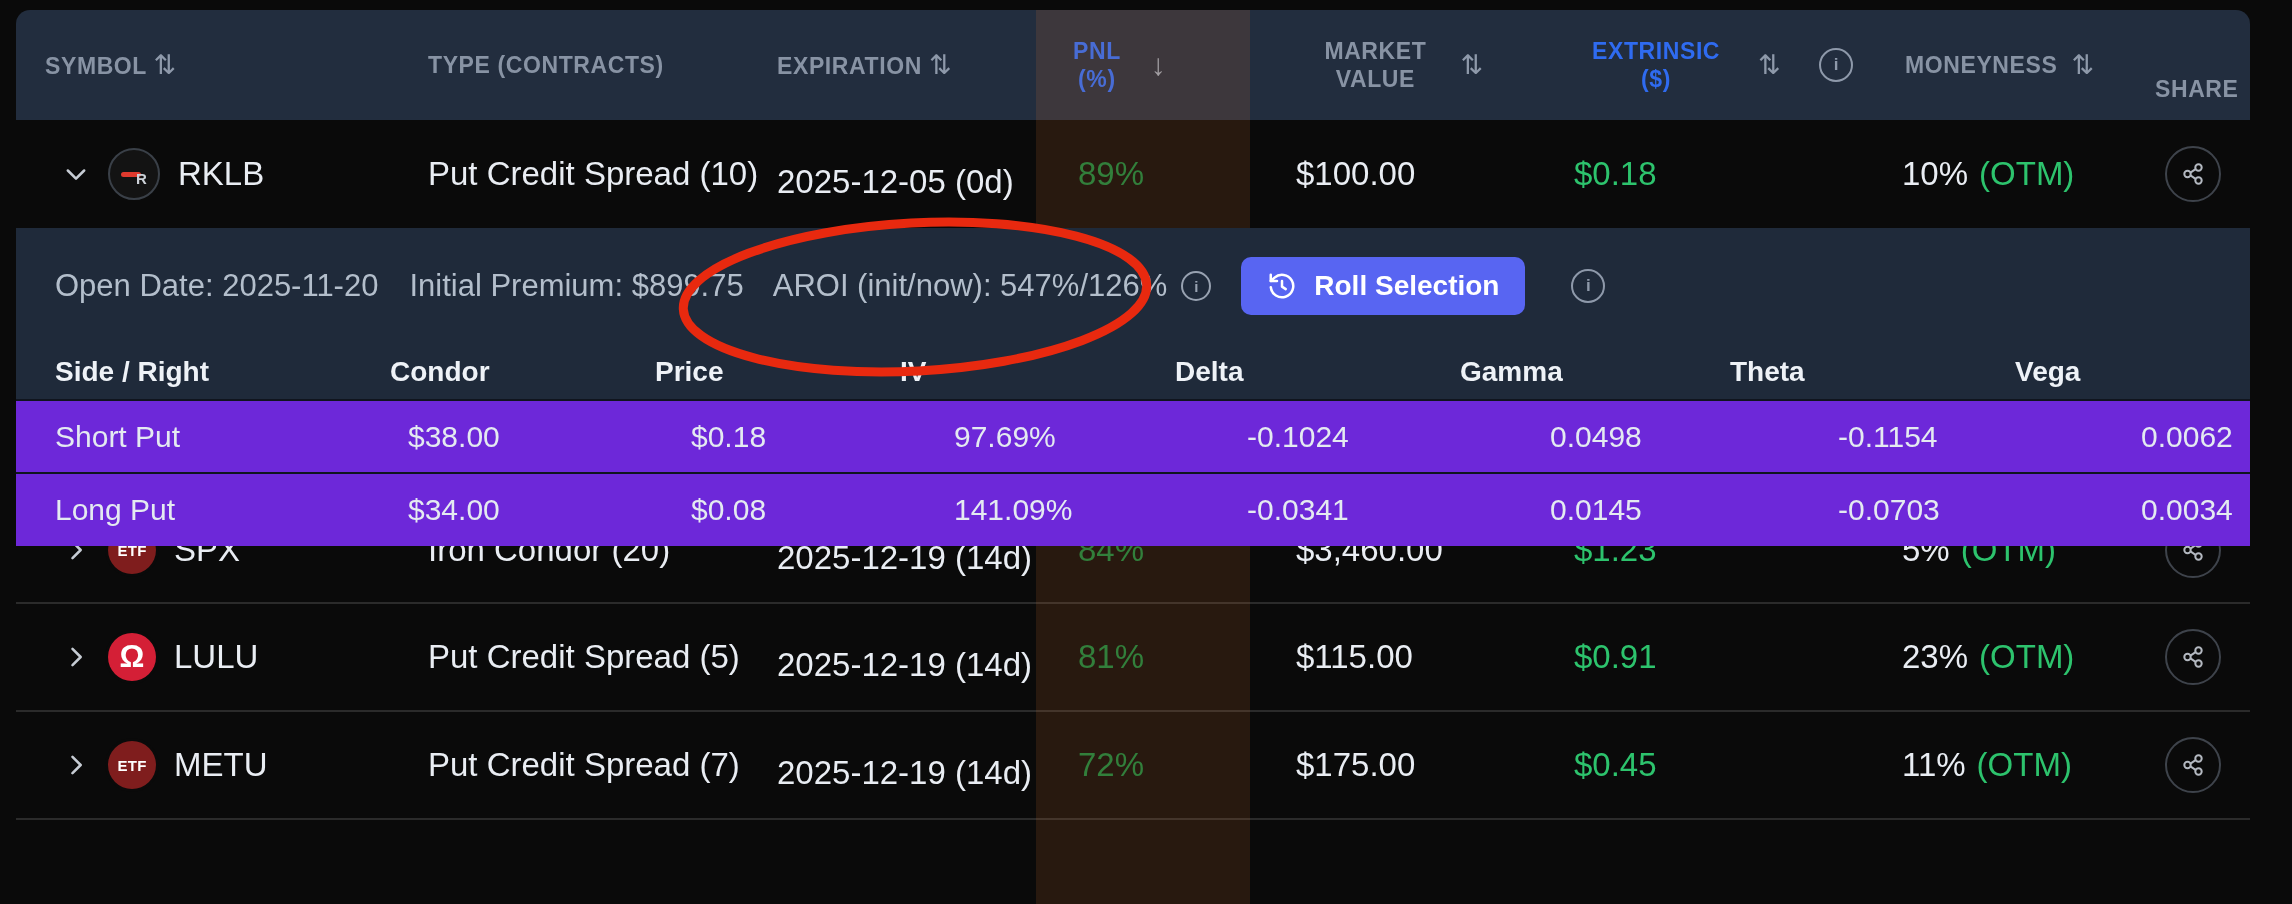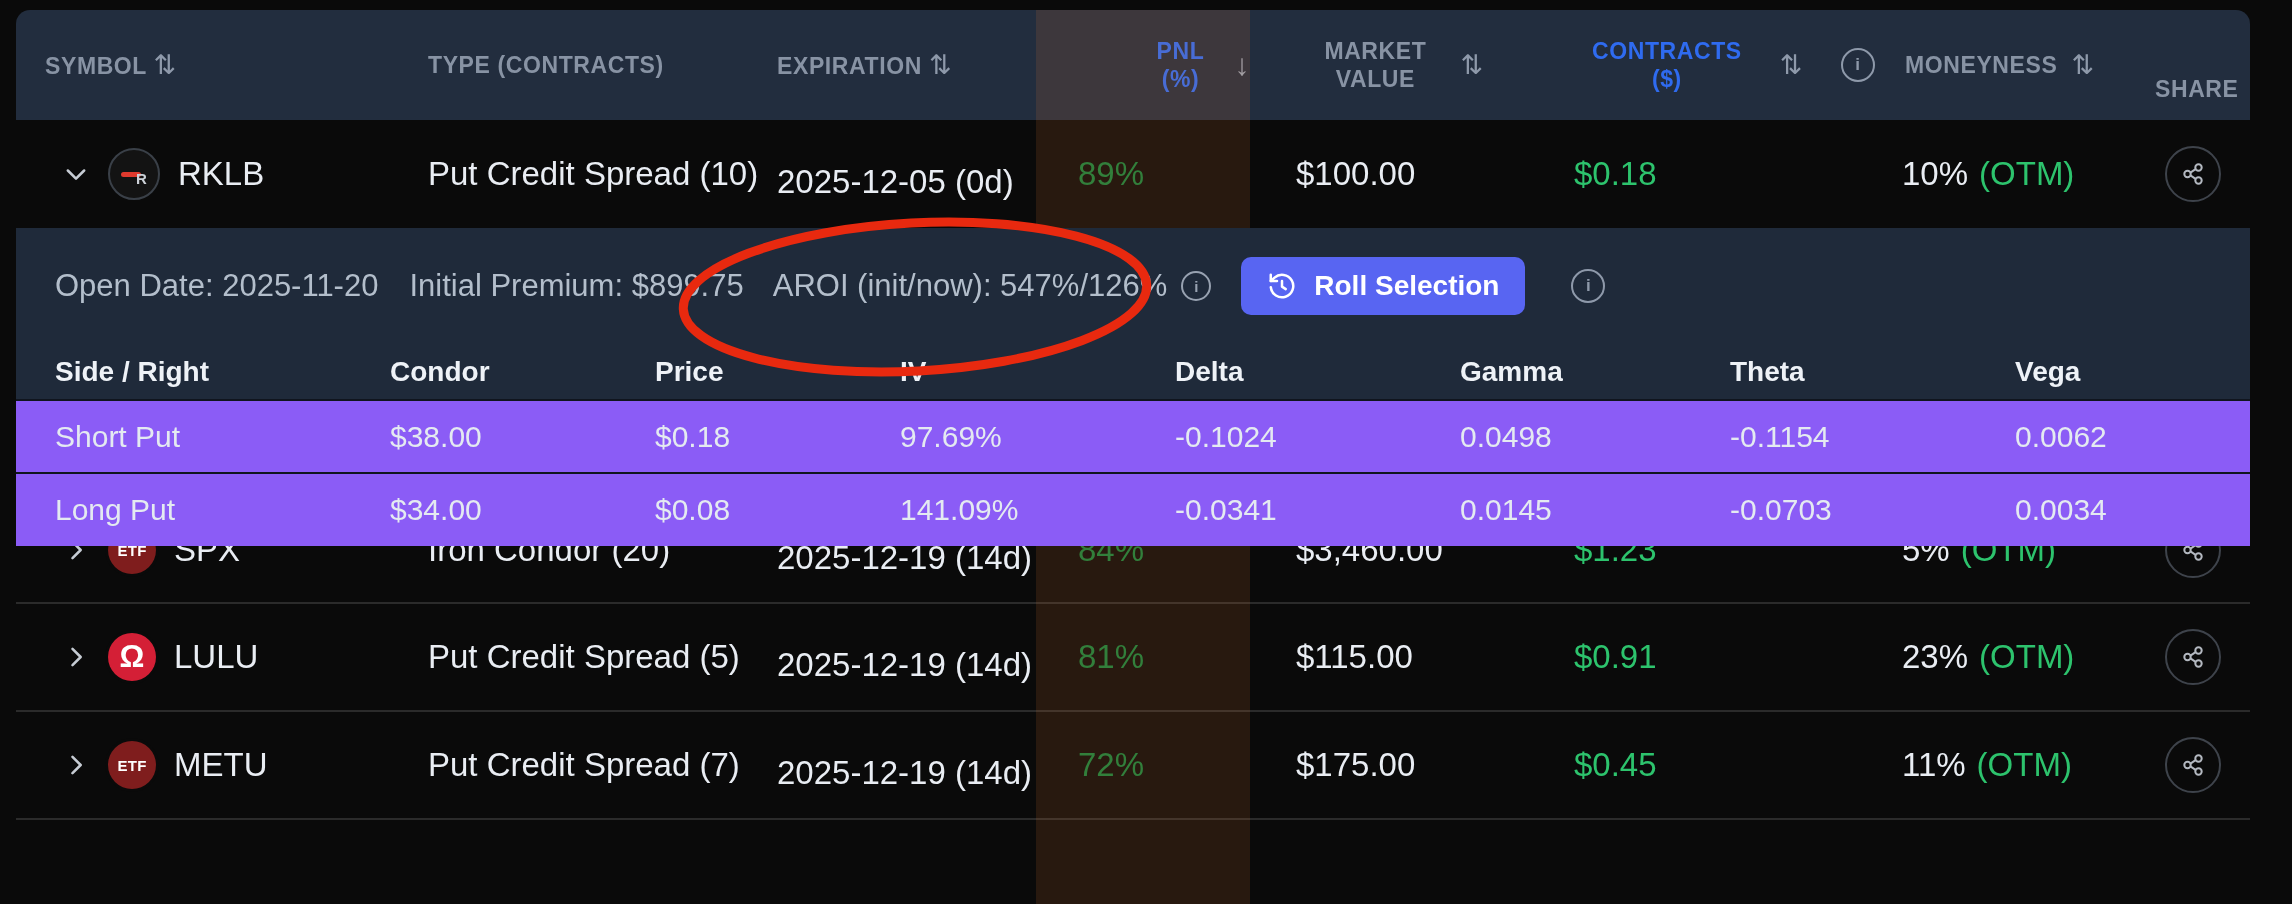--- a/index.html
+++ b/index.html
@@ -9,22 +9,22 @@
   
   .pnl-band{position:absolute;left:1020px;top:0;width:214px;height:894px;
     background:rgba(224,122,48,0.14);z-index:2;pointer-events:none;}
   .grid{display:grid;grid-template-columns:394px 350px 276px 214px 308px 328px 250px 1fr;align-items:center;}
   
   .thead{position:relative;z-index:1;height:110px;background:#222d3e;border-radius:14px 14px 0 0;
     color:#8893a4;font-size:23px;font-weight:600;letter-spacing:.6px;}
   .h-symbol{padding-left:29px;}
   .h-type{padding-left:18px;}
   .h-exp{padding-left:17px;}
-  .h-pnl{display:flex;justify-content:flex-end;align-items:center;gap:30px;color:#2f6bf0;font-weight:700;
-    position:relative;z-index:3;}
+  .h-pnl{display:flex;justify-content:flex-start;align-items:center;gap:30px;color:#2f6bf0;font-weight:700;
+    position:relative;z-index:3;margin-left:37px;}
   .h-twoline{text-align:center;line-height:1.22;}
   .h-mv{display:flex;justify-content:center;align-items:center;gap:34px;}
   .h-ext{display:flex;align-items:center;padding-left:34px;gap:38px;color:#2f6bf0;font-weight:700;}
   .h-money{padding-left:19px;display:flex;align-items:center;gap:14px;}
   .h-share{padding-left:19px;margin-top:48px;}
   .sort{font-size:27px;color:#8e99aa;font-weight:400;cursor:pointer;}
   .sort-active{font-size:30px;color:#97a3b4;font-weight:400;cursor:pointer;}
   .info-ic{width:30px;height:30px;border:2px solid #8e99aa;border-radius:50%;display:inline-flex;
     align-items:center;justify-content:center;font-size:17px;color:#8e99aa;font-weight:600;flex:none;cursor:pointer;}
   .info-sm{width:26px;height:26px;border:2px solid #98a2b1;border-radius:50%;display:inline-flex;
@@ -62,21 +62,21 @@
   .pi-premium{margin-left:31px;}
   .pi-aroi{margin-left:29px;}
   .pi-info1{margin-left:14px;}
   .roll-btn{margin-left:30px;height:58px;padding:0 26px;border-radius:10px;background:#5865f2;
     border:none;color:#fff;font-size:28px;font-weight:600;font-family:"Liberation Sans",sans-serif;
     display:inline-flex;align-items:center;gap:17px;cursor:pointer;}
   .pi-info2{margin-left:46px;}
   .ggrid{display:grid;grid-template-columns:335px 265px 245px 275px 285px 270px 285px 1fr;
     align-items:center;padding-left:39px;}
   .greeks-head{height:55px;font-weight:700;font-size:28px;color:#eef2f7;}
-  .greek-row{height:71px;background:#8b5cf6;border-top:2px solid #10151e;font-size:30px;color:#e4eaf1;}
+  .greek-row{height:71px;background:#6d28d9;border-top:2px solid #10151e;font-size:30px;color:#e4eaf1;gap:18px;}
   .greek-row-2{height:72px;}
   
   .annotation{position:absolute;left:649px;top:197px;z-index:5;pointer-events:none;}
 </style>
 </head>
 <body>
 
 <div class="stage">
   <div class="table">
 
@@ -93,21 +93,21 @@
       </div>
       <div class="h-mv">
         <div class="h-twoline">
             <div>MARKET</div>
             <div>VALUE</div>
           </div>
         <span class="sort">⇅</span>
       </div>
       <div class="h-ext">
         <div class="h-twoline">
-            <div>CONTRACTS</div>
+            <div>EXTRINSIC</div>
             <div>($)</div>
           </div>
         <span class="sort">⇅</span>
         <span class="info-ic">i</span>
       </div>
       <div class="h-money">
           <span>MONEYNESS</span> 
           <span class="sort">⇅</span>
         </div>
       <div class="h-share"><span>SHARE</span></div>

